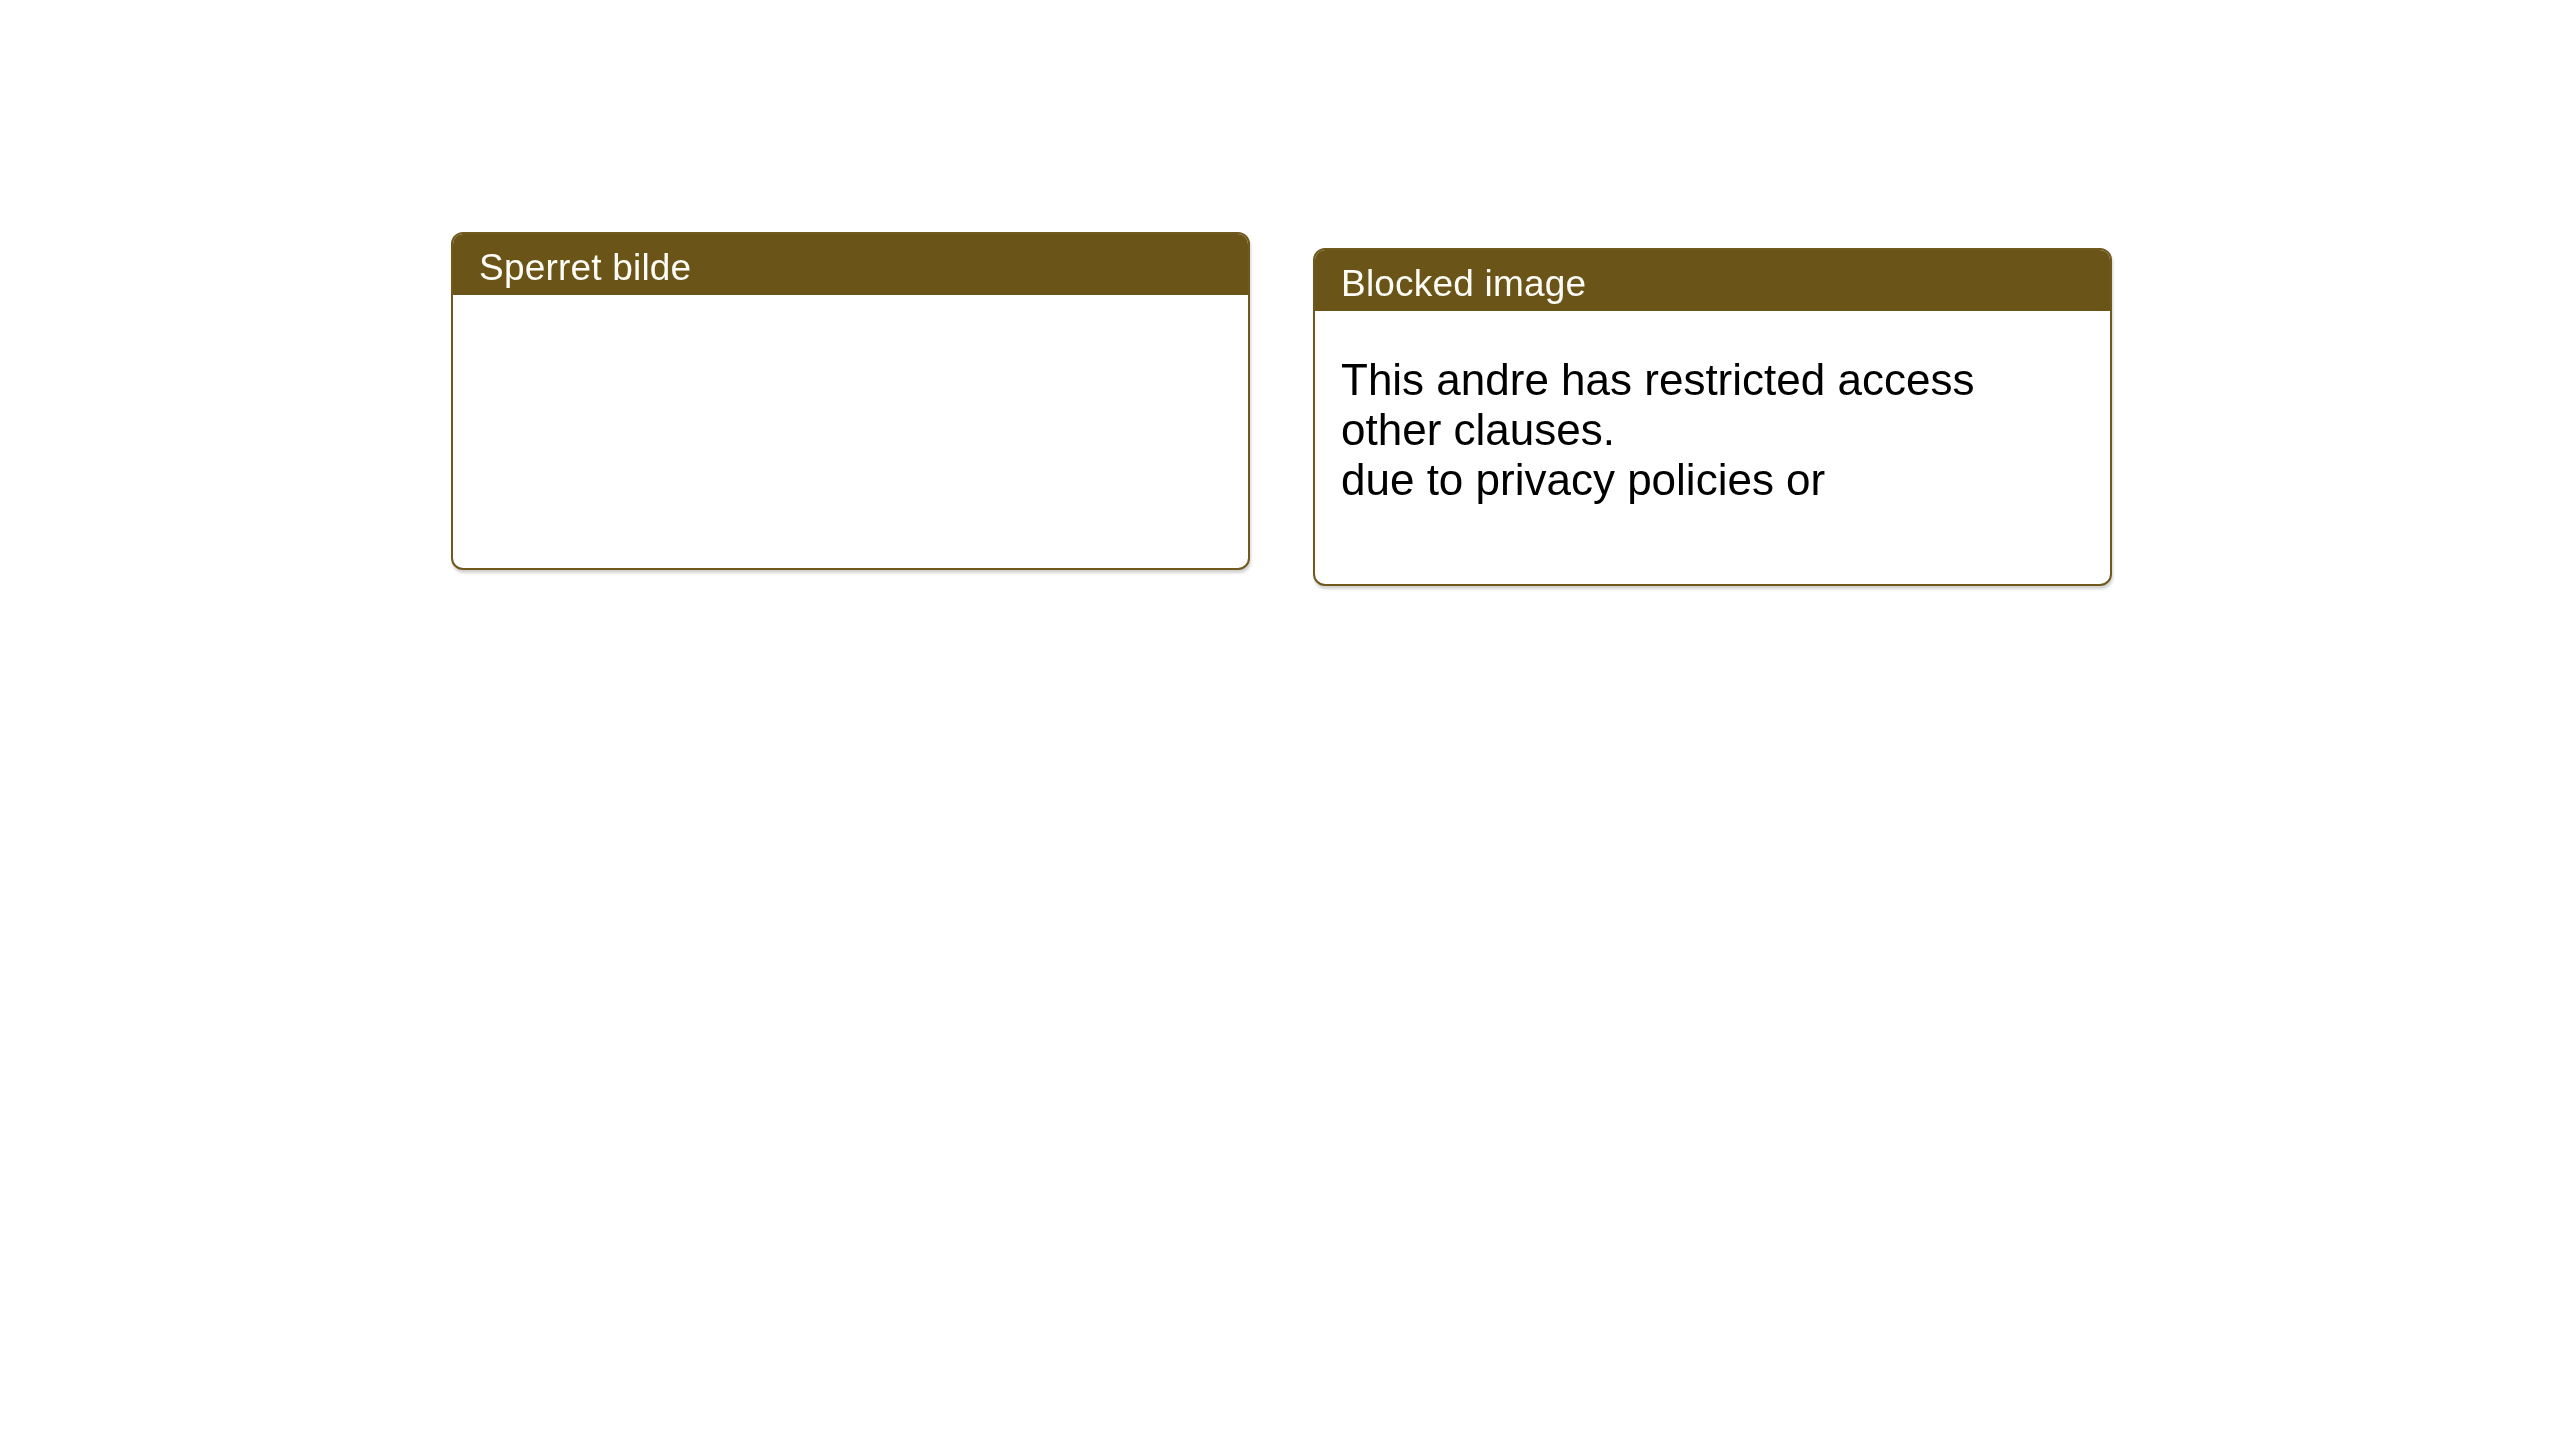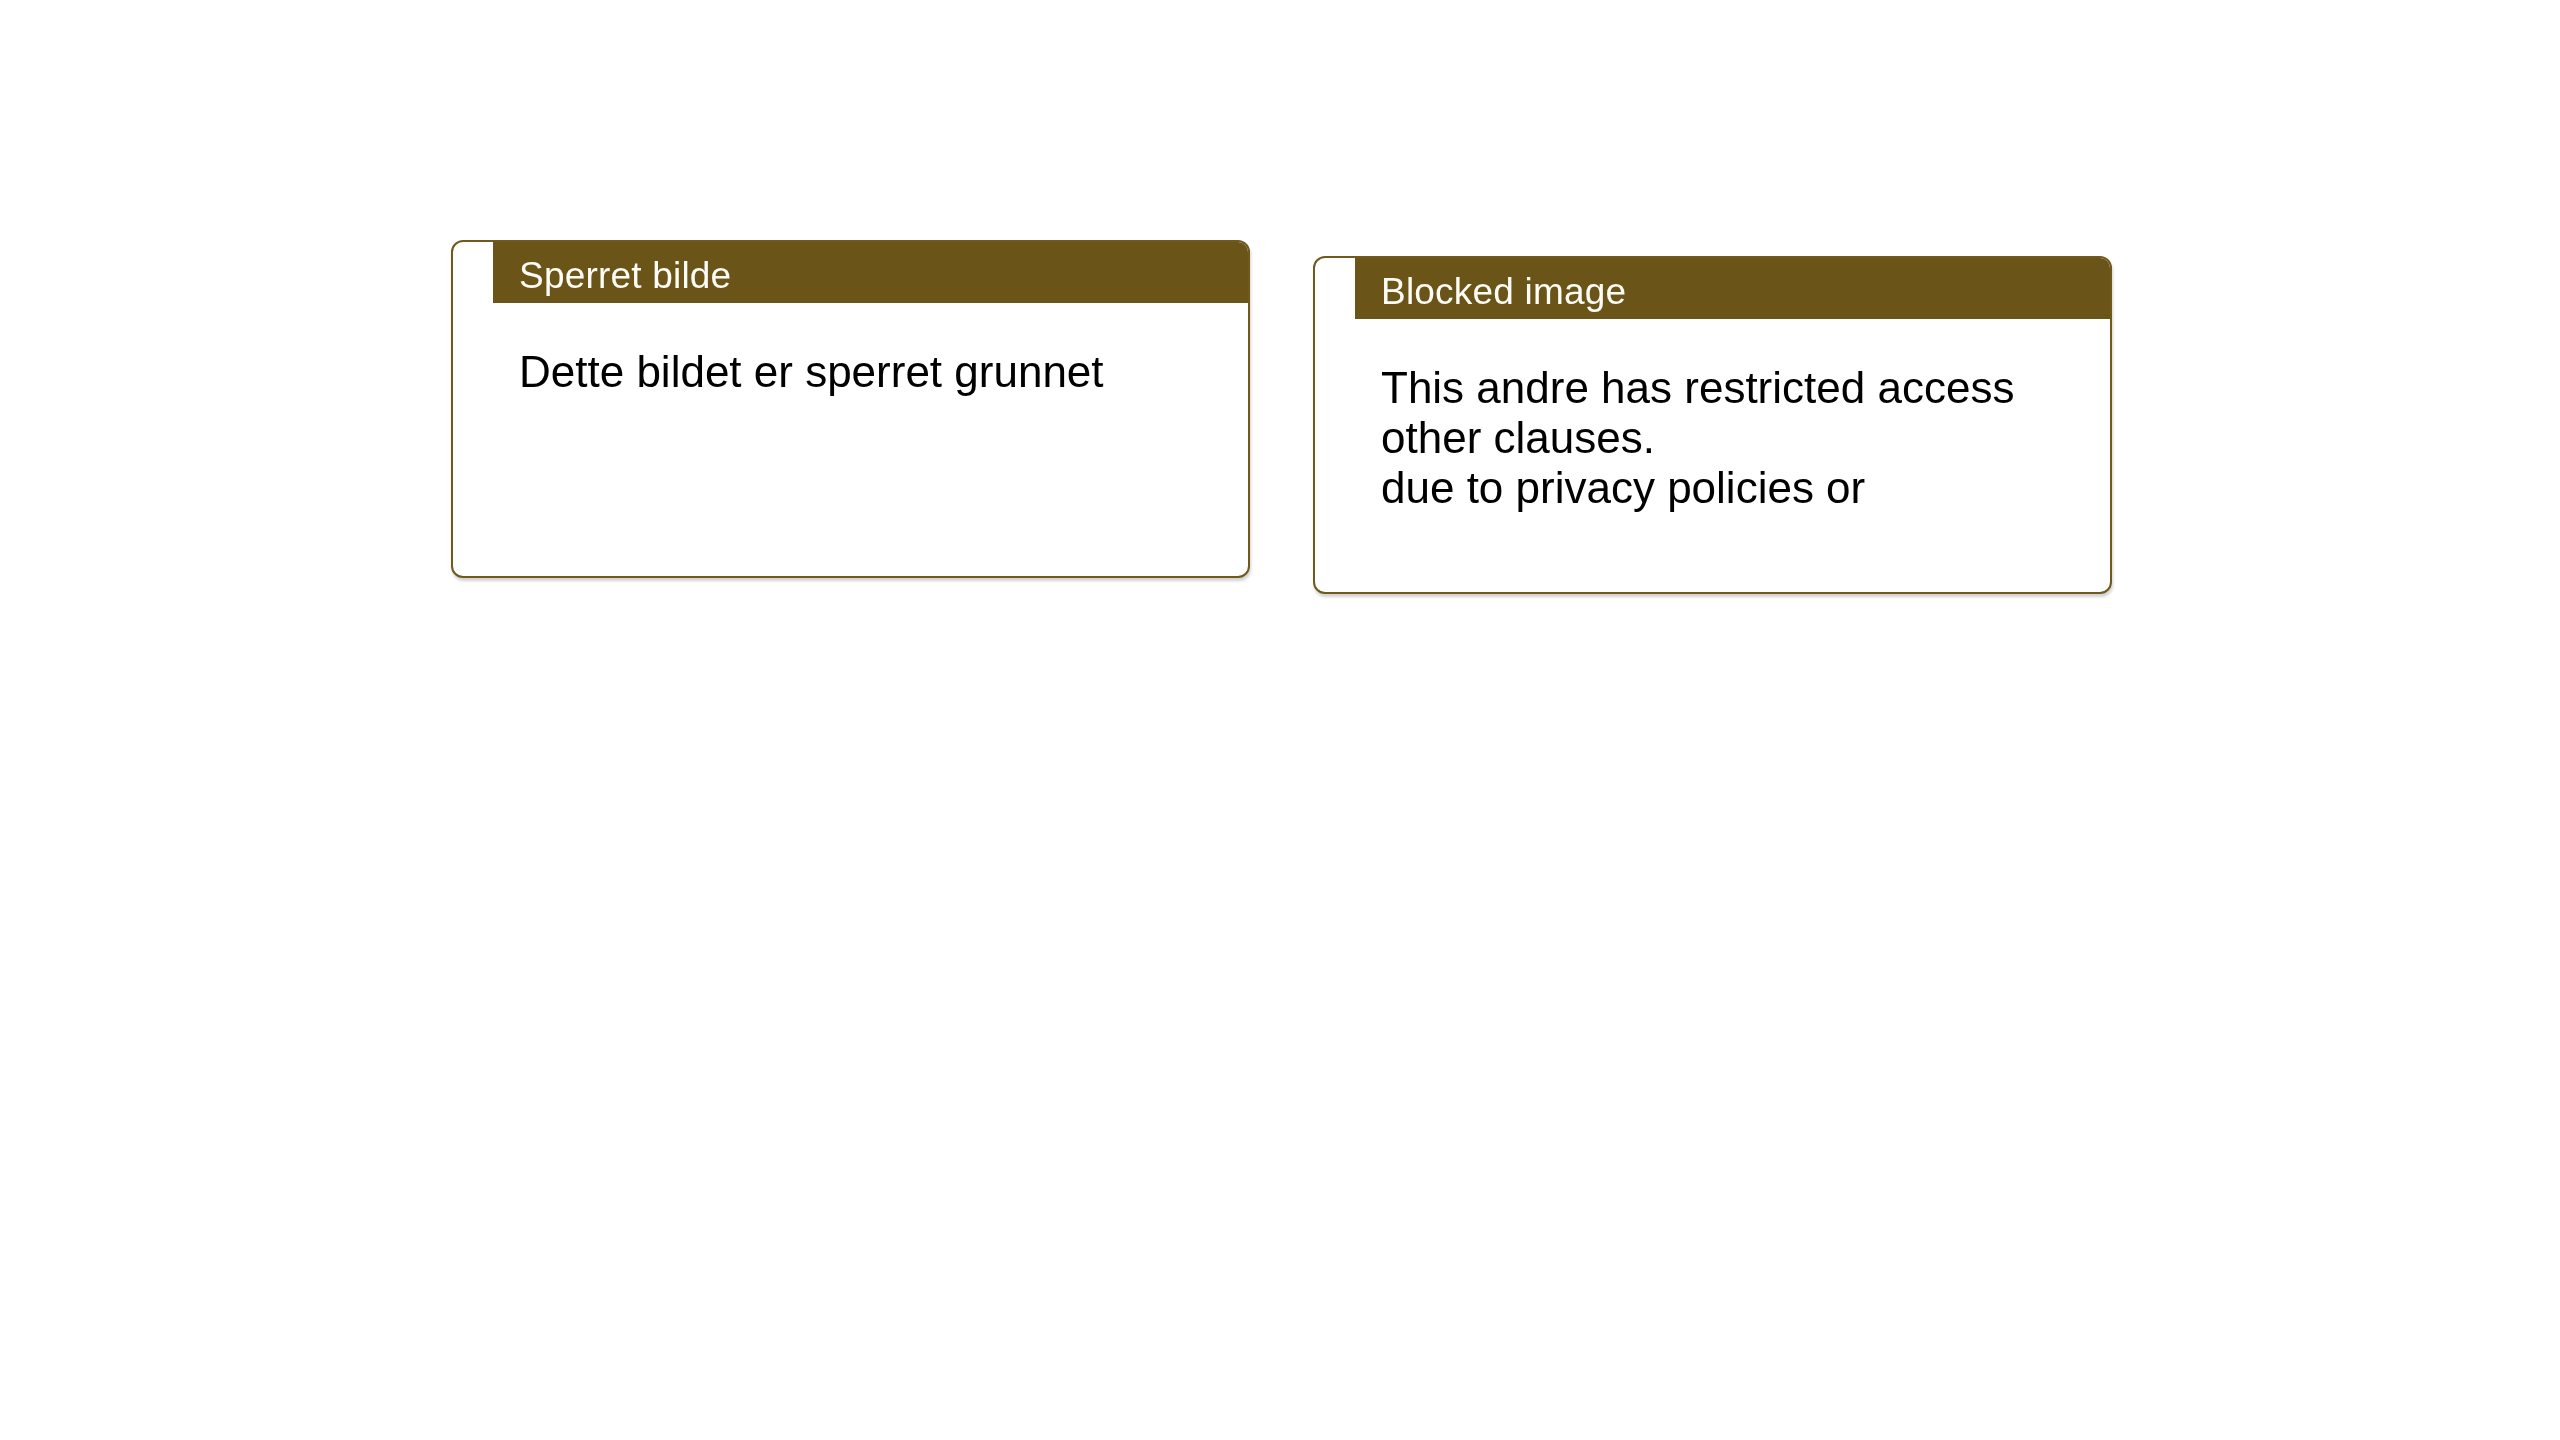--- a/index.html
+++ b/index.html
@@ -13,29 +13,28 @@
   html, body {
     width: 2560px;
     height: 1440px;
     background: var(--page-bg);
     font-family: "Liberation Sans", "DejaVu Sans", sans-serif;
     position: relative;
     overflow: hidden;
   }
   .notice-card {
     position: absolute;
-    top: 240px;
+    top: 232px;
     width: 799px;
     height: 338px;
     background: #ffffff;
     border: 2px solid var(--border-color);
     border-radius: 12px;
     box-shadow: 1px 3px 3px rgba(0,0,0,0.18);
     overflow: hidden;
-    padding-left: 40px;
   }
   .notice-card.left  { left: 451px; }
   .notice-card.right { left: 1313px; margin-top: 16px; }
   .notice-card__header {
     background: var(--header-bg);
     height: 61px;
     display: flex;
     align-items: center;
     padding: 0 26px;
     border-bottom: 1px solid var(--header-bg);
@@ -57,21 +56,20 @@
   .notice-card__line { white-space: nowrap; }
 </style>
 </head>
 <body>
 
 <div class="notice-card left">
   <div class="notice-card__header">
     <span class="notice-card__title">Sperret bilde</span>
   </div>
   <div class="notice-card__body">
-    <div class="notice-card__line">Dette bildet er sperret grunnet</div>
   </div>
 </div>
 
 <div class="notice-card right">
   <div class="notice-card__header">
     <span class="notice-card__title">Blocked image</span>
   </div>
   <div class="notice-card__body">
     <div class="notice-card__line">This andre has restricted access</div>
     <div class="notice-card__line">other clauses.</div>

